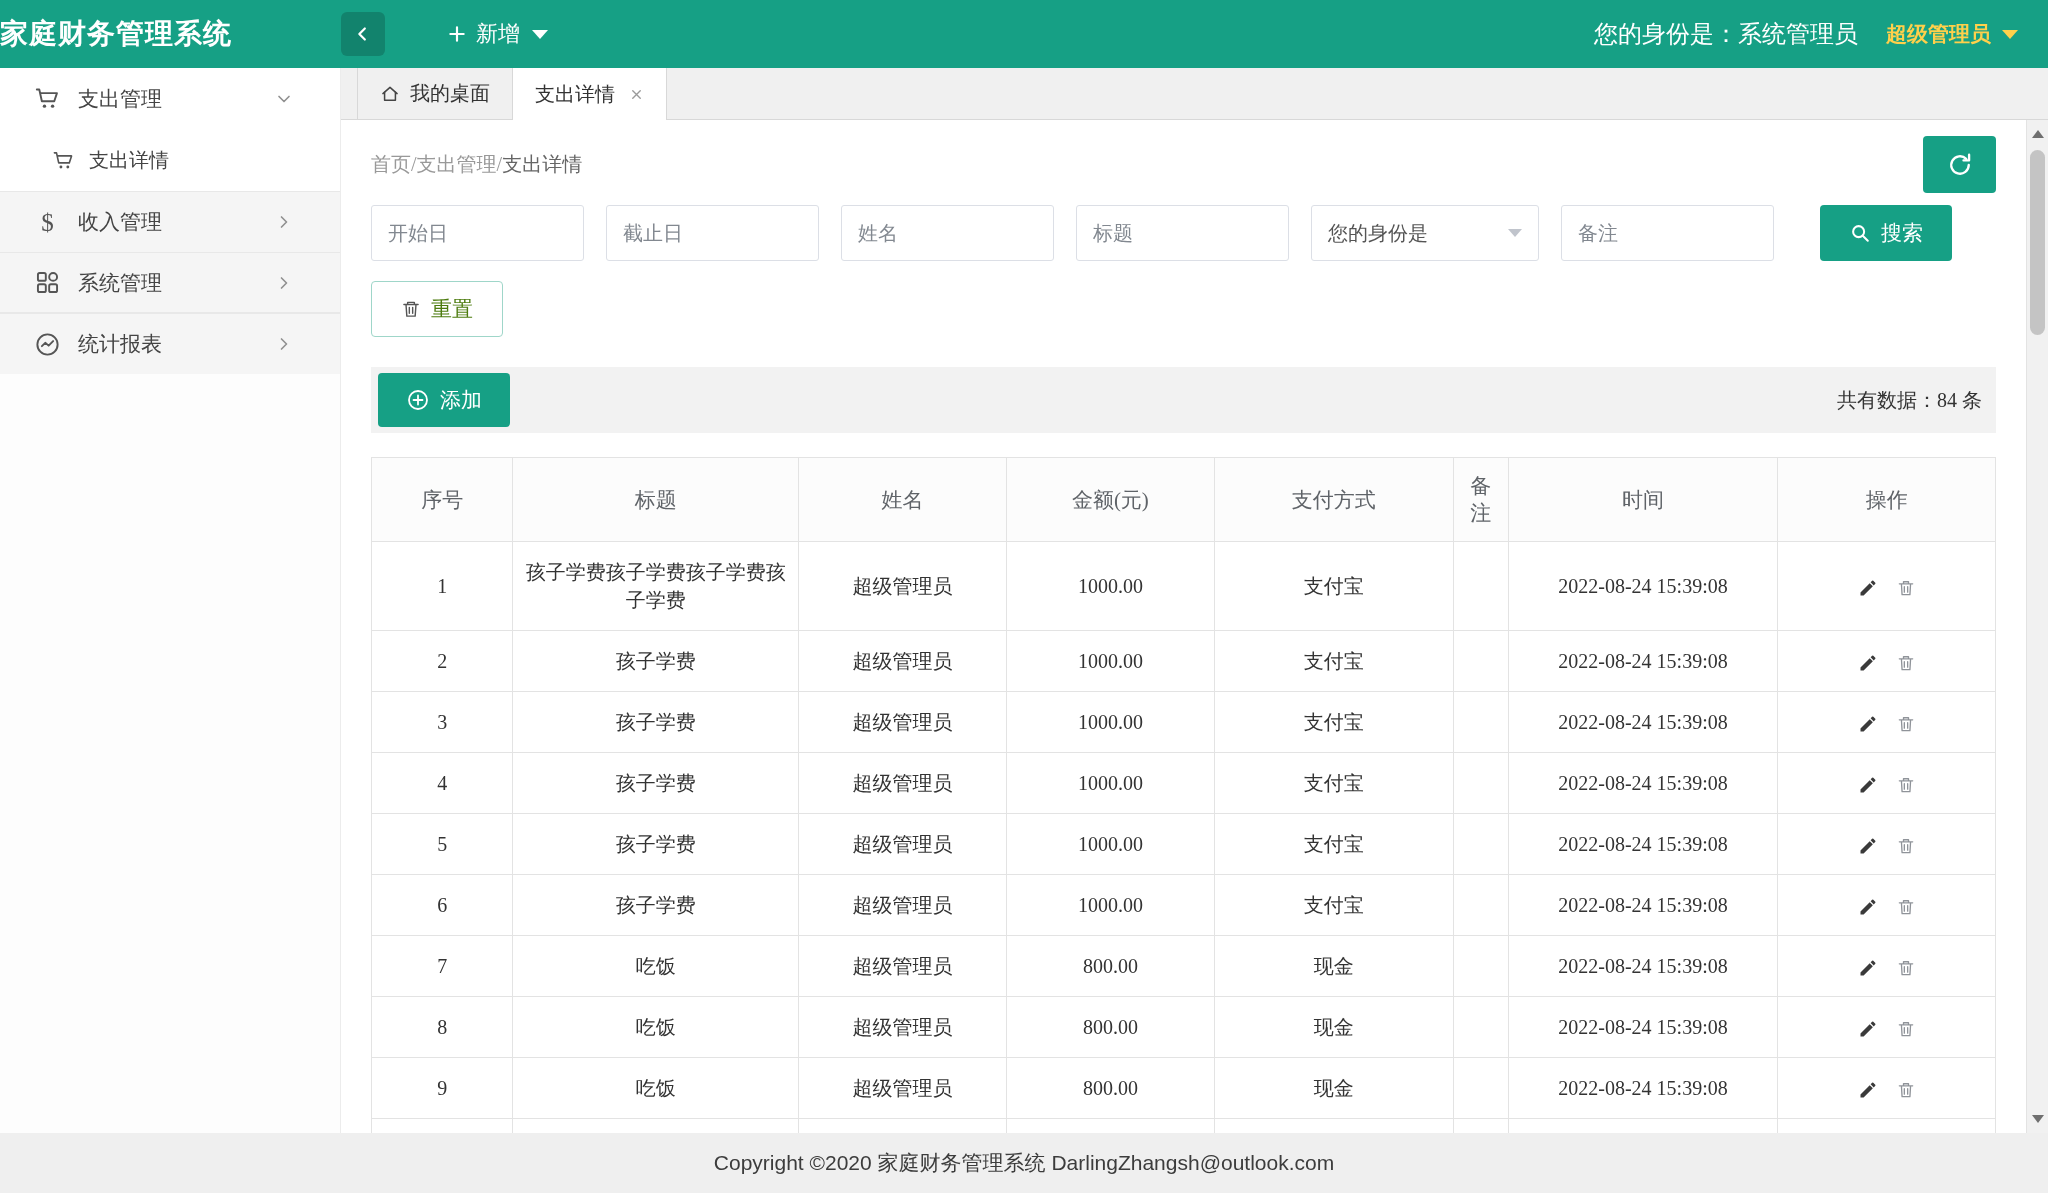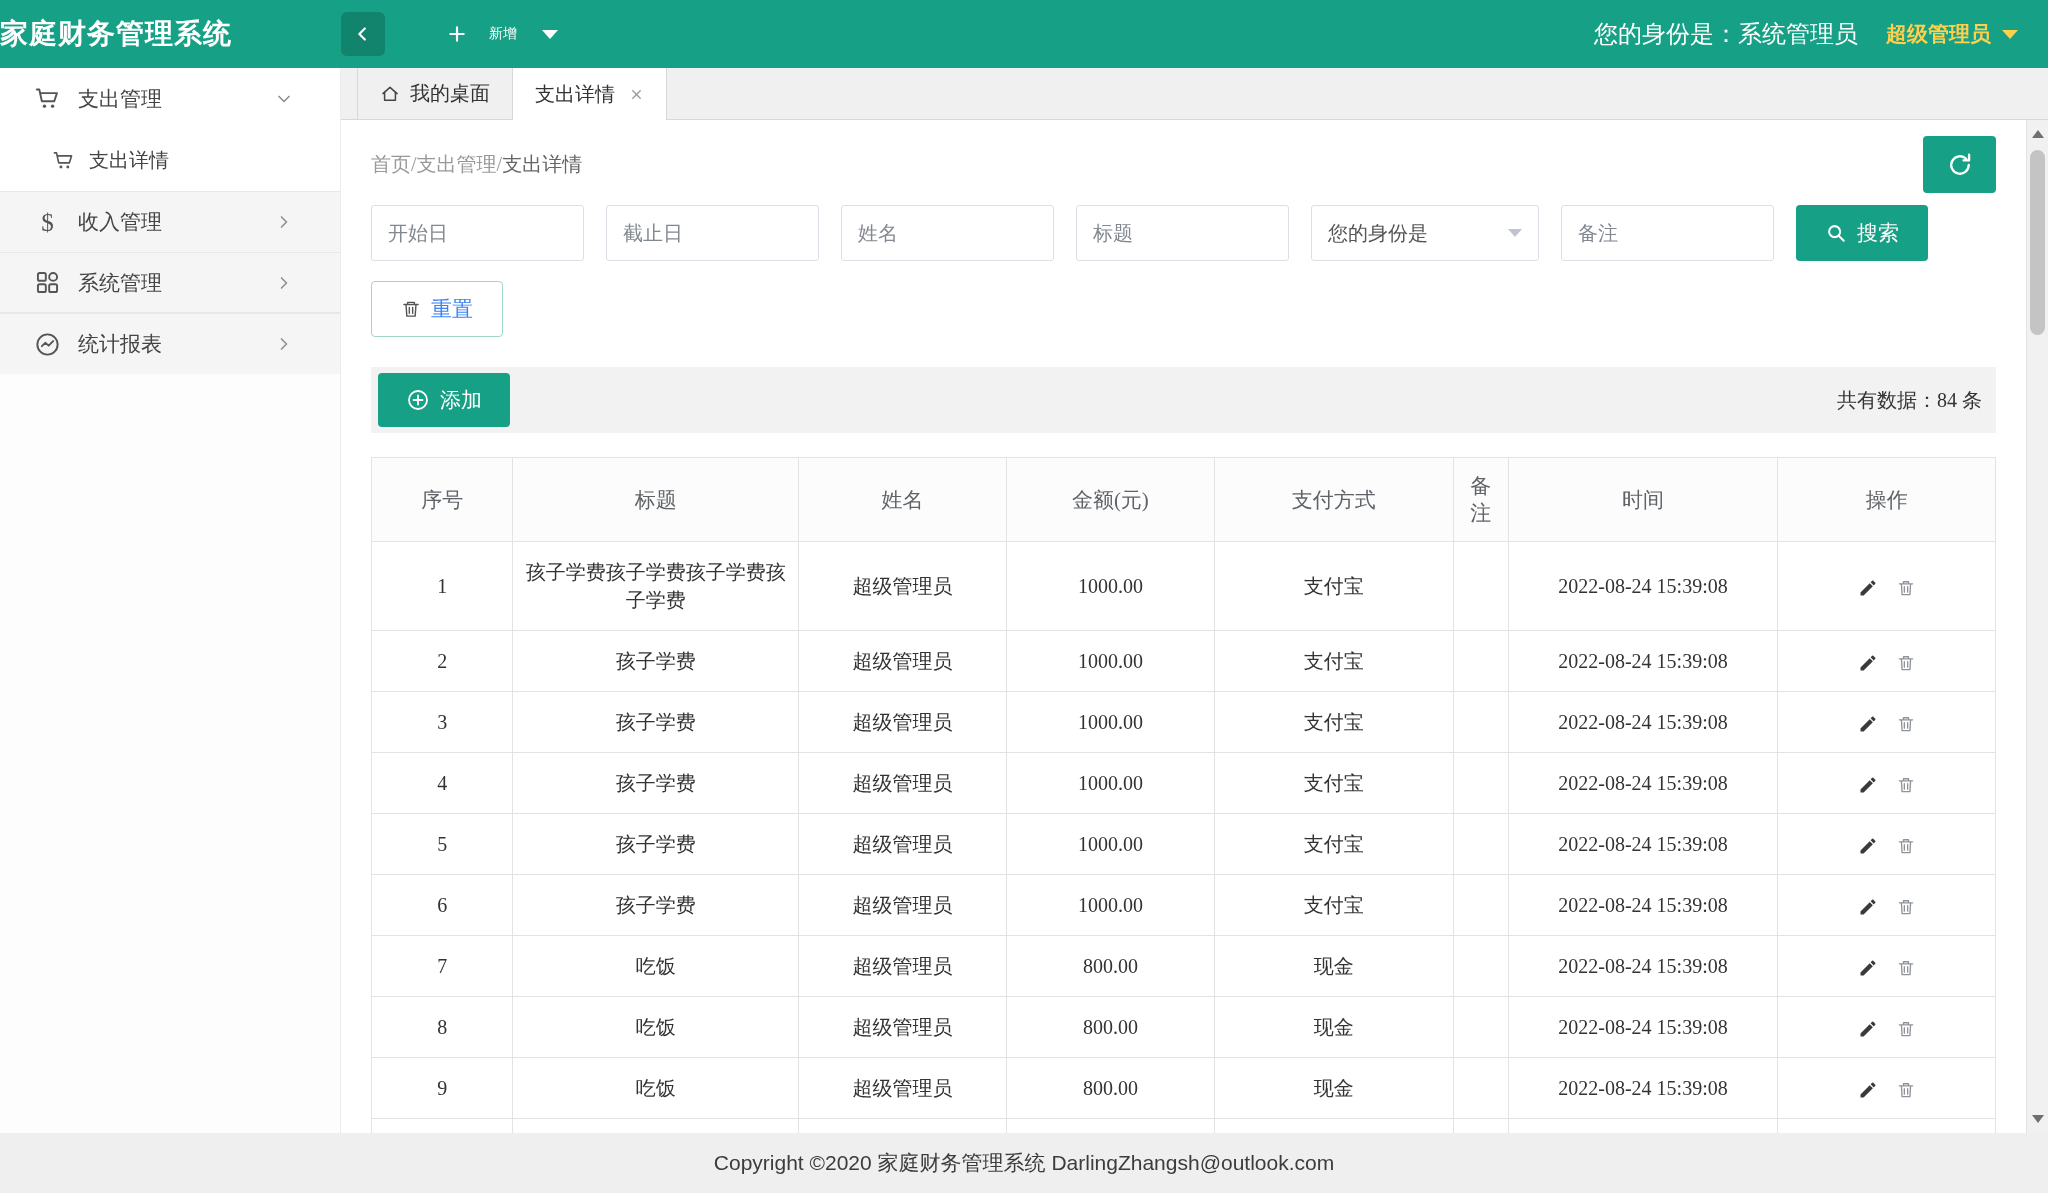--- a/index.html
+++ b/index.html
@@ -5,21 +5,21 @@
   :root{ --primary:#16a085; --yellow:#ffd04b; }
   *{ box-sizing:border-box; margin:0; padding:0; }
   html,body{ width:2048px; height:1193px; overflow:hidden; }
   body{ font-family:"Liberation Sans","DejaVu Sans",sans-serif; background:#fff; color:#333; }
   svg{ display:block; }
 
   
   .topbar{ height:68px; background:var(--primary); display:flex; align-items:center; color:#fff; }
   .brand{ width:341px; flex:0 0 341px; font-size:28px; font-weight:bold; letter-spacing:1px; white-space:nowrap; }
   .collapse-btn{ width:44px; height:44px; border:none; border-radius:6px; background:rgba(0,0,0,.18); display:flex; align-items:center; justify-content:center; cursor:pointer; }
-  .add-new{ display:flex; align-items:center; gap:22px; margin-left:62px; font-size:14px; cursor:pointer; }
+  .add-new{ display:flex; align-items:center; gap:9px; margin-left:62px; font-size:22px; cursor:pointer; }
   .caret{ width:0; height:0; border-left:8px solid transparent; border-right:8px solid transparent; border-top:9px solid #fff; margin-left:3px; }
   .spacer{ flex:1; }
   .identity{ font-size:24px; margin-right:28px; }
   .role{ display:flex; align-items:center; gap:8px; font-size:21px; font-weight:bold; color:var(--yellow); margin-right:30px; cursor:pointer; }
   .role .caret{ border-top-color:var(--yellow); }
 
   
   .layout{ display:flex; height:1065px;font-family:Liberation Serif, serif; }
 
   
@@ -50,23 +50,23 @@
   .refresh-btn{ position:absolute; right:0; top:0; width:73px; height:57px; border:none; border-radius:4px; background:var(--primary); display:flex; align-items:center; justify-content:center; cursor:pointer; }
 
   .filter-row{ display:flex; gap:22px; margin-top:12px; }
   .f-input{ width:213px; height:56px; border:1px solid #dcdfe6; border-radius:3px; padding:12px 16px; font-size:20px; color:#333; outline:none; background:#fff; font-family:inherit; }
   .f-input::placeholder{ color:#828890; opacity:1; }
   .f-select{ width:228px; height:56px; border:1px solid #dcdfe6; border-radius:3px; padding:0 16px; display:flex; align-items:center; justify-content:space-between; font-size:20px; color:#555; cursor:pointer; background:#fff; }
   .sel-caret{ width:0; height:0; border-left:7px solid transparent; border-right:7px solid transparent; border-top:8px solid #c0c4cc; }
 
   .btn{ display:flex; align-items:center; justify-content:center; gap:10px; border:none; border-radius:4px; font-size:21px; cursor:pointer; font-family:inherit; }
   .btn.primary{ background:var(--primary); color:#fff; }
-  .search-btn{ width:132px; height:56px; }
+  .search-btn{ width:132px; height:56px;margin-left:24px; }
   .reset-row{ margin-top:20px; }
-  .reset-btn{ width:132px; height:56px; background:#fff; border:1px solid #9fd6c9; color:#3b82f6; }
+  .reset-btn{ width:132px; height:56px; background:#fff; border:1px solid #9fd6c9; color:#4d7c0f; }
 
   .toolbar{ margin-top:30px; height:66px; background:#f2f2f2; display:flex; align-items:center; justify-content:space-between; padding:0 14px 0 7px; }
   .add-btn{ width:132px; height:54px; }
   .total{ font-size:20px; color:#333; }
 
   .data-table{ width:100%; margin-top:24px; border-collapse:collapse; table-layout:fixed; background:#fff; }
   .data-table th,.data-table td{ border:1px solid #e3e3e3; text-align:center; vertical-align:middle; }
   .data-table th{ height:84px; padding:10px 8px; font-weight:normal; font-size:21px; color:#5f6368; background:#fcfcfc; }
   .th-remark{ word-break:break-all; line-height:27px; }
   .data-table td{ padding:16px 10px; font-size:20px; color:#333; line-height:28px; word-break:break-all; }

